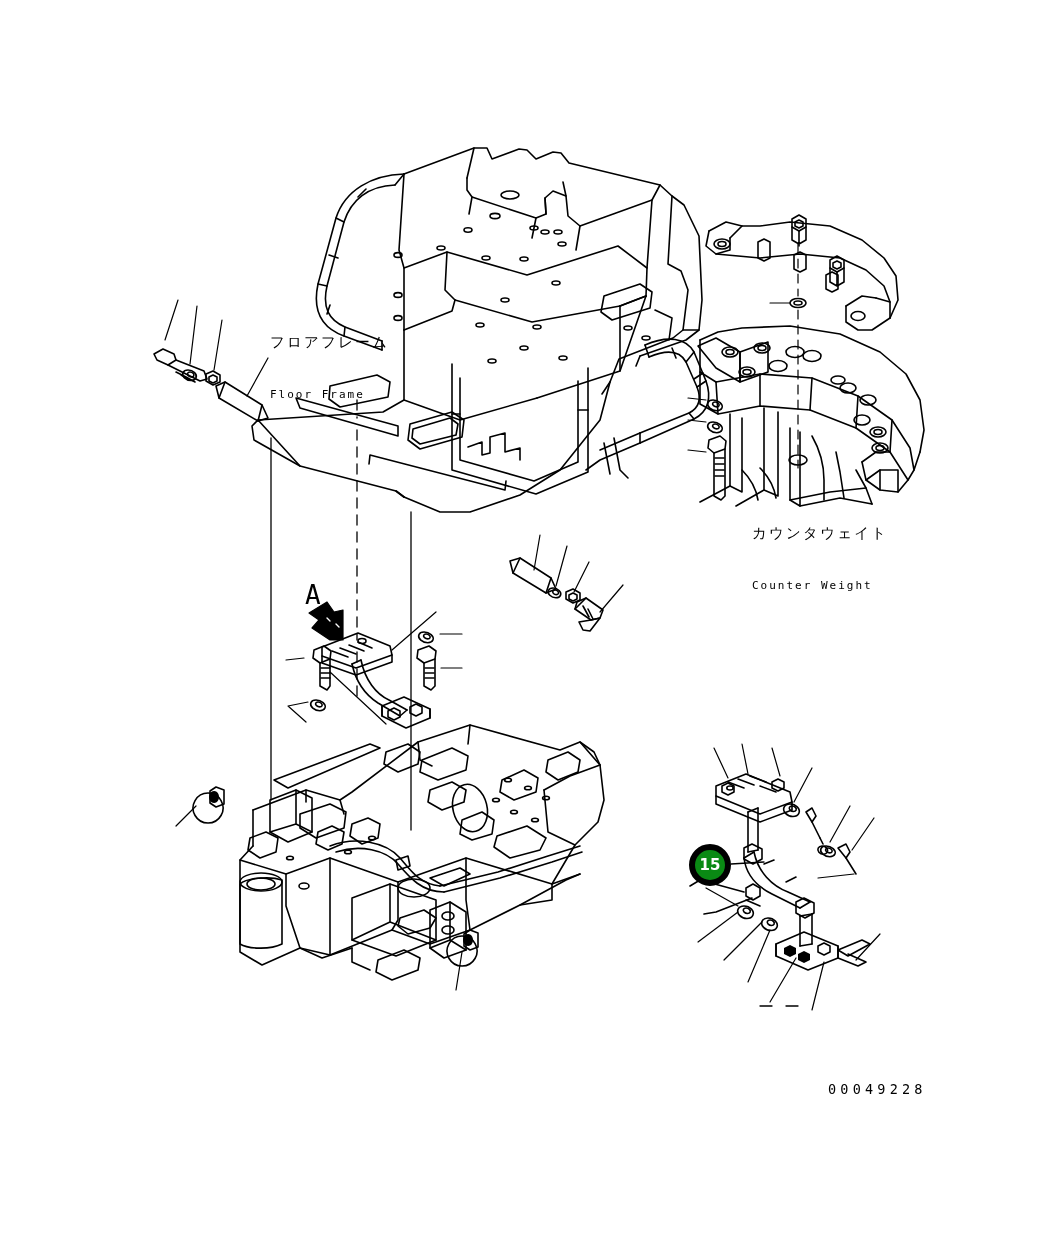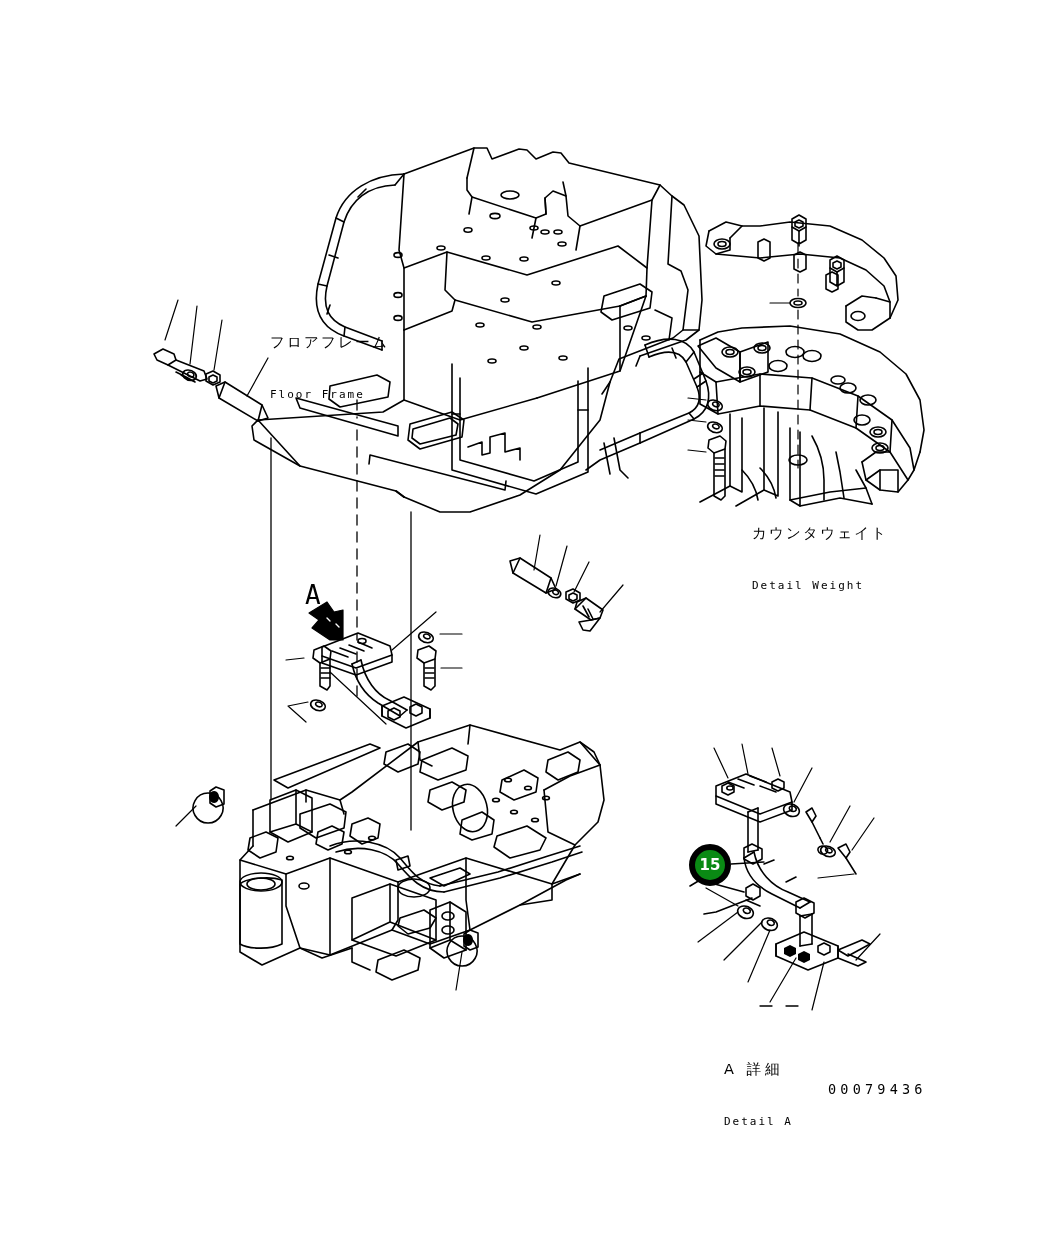--- a/index.html
+++ b/index.html
@@ -522,30 +522,26 @@
     </g>
   </svg>
 
   <div class="txt-block" style="left:270px; top:296px;">
     <div class="jp">フロアフレーム</div>
     <div class="en">Floor Frame</div>
   </div>
 
   <div class="txt-block" style="left:752px; top:487px;">
     <div class="jp">カウンタウェイト</div>
-    <div class="en">Detail Weight</div>
+    <div class="en">Counter Weight</div>
   </div>
 
 
-  <div class="txt-block" style="left:724px; top:1023px;">
-    <div class="jp" style="letter-spacing:4px;">A 詳細</div>
-    <div class="en">Detail A</div>
-  </div>
 
   <div class="detail-mark" style="left:305px; top:580px;">A</div>
 
   <div class="callout" style="left:689px; top:844px; background:#0a8a14; border:6px solid #000000; color:#ffffff;">
     <span>15</span>
   </div>
 
-  <div class="dwgno" style="left:828px; top:1081px;">00079436</div>
+  <div class="dwgno" style="left:828px; top:1081px;">00049228</div>
 
 </div>
 
 </body></html>

